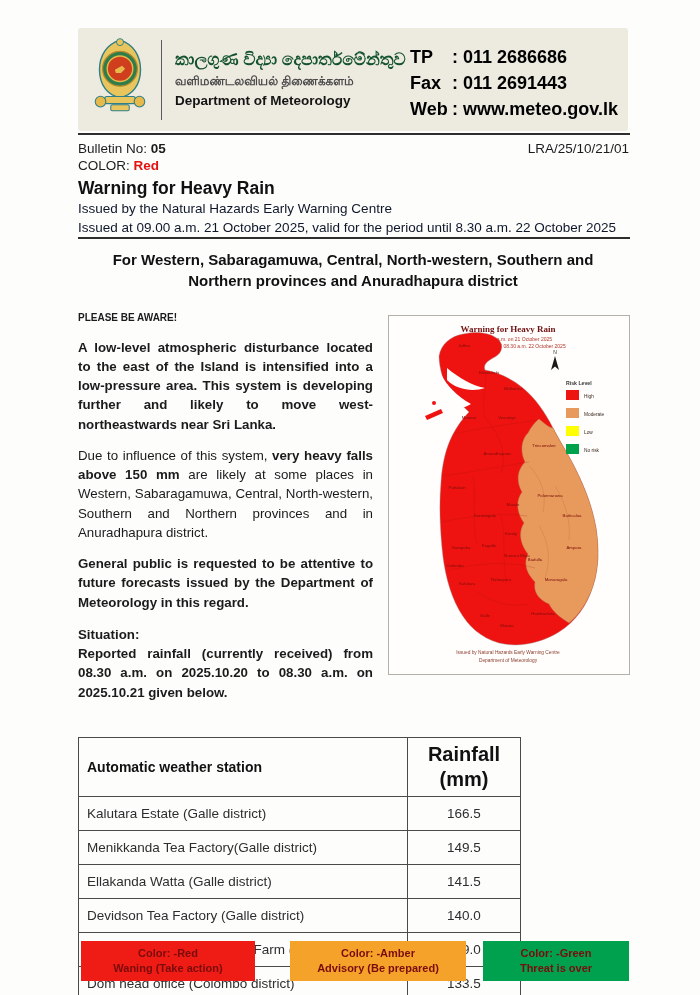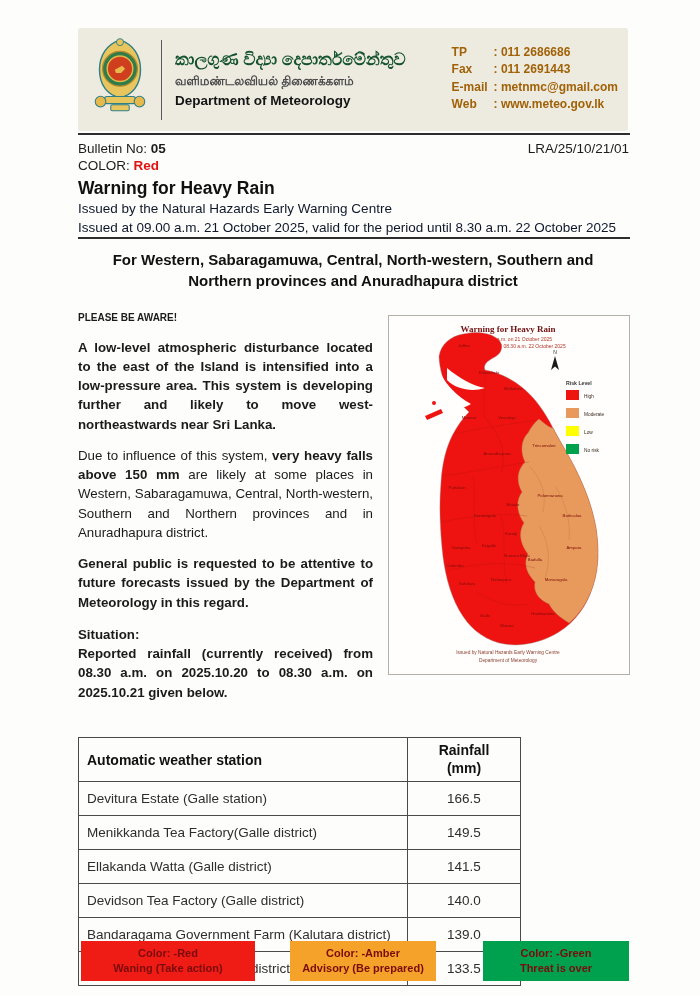--- a/index.html
+++ b/index.html
@@ -5,21 +5,21 @@
   html,body{margin:0;padding:0;background:#fff;}
   .page{position:relative;width:700px;height:995px;background:#fdfdfc;font-family:"Liberation Sans",sans-serif;color:#1c1c1c;overflow:hidden;}
   
   .hdr{position:absolute;left:78px;top:28px;width:550px;height:103px;background:#edeae0;border-radius:3px;display:flex;align-items:center;}
   .hdr .logo{width:58px;margin-left:13px;flex:0 0 auto;}
   .hdr .vline{width:1px;height:80px;background:#5a5a5a;margin:0 13px 0 12px;}
   .hdr .titles{flex:1 1 auto;line-height:1.25;}
   .t-sin{font-size:17px;font-weight:bold;color:#14532d;}
   .t-tam{font-size:12px;font-weight:bold;color:#4a4a4a;margin-top:3px;}
   .t-eng{font-size:13.5px;font-weight:bold;color:#141414;margin-top:4px;}
-  .contacts{flex:0 0 auto;margin-right:10px;font-size:12px;font-weight:bold;color:#a16207;align-self:flex-start;margin-top:16px;}
+  .contacts{flex:0 0 auto;margin-right:10px;font-size:18px;font-weight:bold;color:#000000;align-self:flex-start;margin-top:16px;}
   .contacts .row{display:flex;line-height:1.45;}
   .contacts .cl{width:42px;}
   .rule{position:absolute;left:78px;width:552px;height:2px;background:#2e2e2e;}
   
   .bull{position:absolute;left:78px;top:140px;width:551px;font-size:13.5px;}
   .bull .r1{display:flex;justify-content:space-between;line-height:1.3;}
   .red{color:#e01310;font-weight:bold;}
   .warn-title{font-size:17.5px;font-weight:bold;margin-top:5px;line-height:1.2;color:#111;}
   .iss{margin-top:1px;line-height:1.35;color:#0f172a;}
   .provinces{position:absolute;left:78px;top:249px;width:550px;text-align:center;font-weight:bold;font-size:15px;line-height:1.4;color:#111;padding:0;}
@@ -33,26 +33,26 @@
   
   .mappanel{position:absolute;left:388px;top:315px;width:240px;height:358px;border:1px solid #b3b0a8;background:#fffefd;}
   .mt{font-family:"Liberation Serif",serif;font-weight:bold;}
   
   table.rain{position:absolute;left:78px;top:737px;border-collapse:collapse;font-size:13.5px;color:#2e2e2e;padding-left:16px;}
   table.rain th,table.rain td{border:1.6px solid #4a4a4a;}
   table.rain th{font-weight:bold;color:#111;}
   .c-station{width:312px;text-align:left;padding:4px 8px;}
   .c-rain{width:100px;text-align:center;padding:4px 6px;}
   th.c-station{vertical-align:middle;font-size:14px;}
-  th.c-rain{line-height:1.25;font-size:14px;}
+  th.c-rain{line-height:1.25;font-size:20px;}
   table.rain td{height:25px;}
   
   .fbox{position:absolute;top:941px;height:40px;display:flex;flex-direction:column;align-items:center;justify-content:center;font-size:11px;font-weight:bold;color:#7a0c0c;line-height:1.35;text-align:center;}
   .fb-red{left:81px;width:174px;}
-  .fb-amber{left:290px;width:146px;}
+  .fb-amber{left:290px;width:176px;}
   .fb-green{left:483px;width:146px;}
 </style>
 </head>
 <body>
 
 <div class="page">
 
   <div class="hdr">
     <div class="logo">
       <svg width="58" height="82" viewBox="0 0 56 80">
@@ -74,24 +74,20 @@
       <div class="t-eng">Department of Meteorology</div>
     </div>
     <div class="contacts">
       <div class="row">
           <span class="cl">TP</span>
           <span>: 011 2686686</span>
         </div>
       <div class="row">
           <span class="cl">Fax</span>
           <span>: 011 2691443</span>
-        </div>
-      <div class="row">
-          <span class="cl">E-mail</span>
-          <span>: metnmc@gmail.com</span>
         </div>
       <div class="row">
           <span class="cl">Web</span>
           <span>: www.meteo.gov.lk</span>
         </div>
     </div>
   </div>
   <div class="rule" style="top:133px;"></div>
 
   <div class="bull">
@@ -206,21 +202,21 @@
       <tr>
         <th class="c-station">Automatic weather station</th>
         <th class="c-rain">
           <div>Rainfall</div>
           <div>(mm)</div>
         </th>
       </tr>
     </thead>
     <tbody>
       <tr>
-          <td class="c-station">Devitura Estate (Galle station)</td>
+          <td class="c-station">Kalutara Estate (Galle district)</td>
           <td class="c-rain">166.5</td>
         </tr>
       <tr>
           <td class="c-station">Menikkanda Tea Factory(Galle district)</td>
           <td class="c-rain">149.5</td>
         </tr>
       <tr>
           <td class="c-station">Ellakanda Watta (Galle district)</td>
           <td class="c-rain">141.5</td>
         </tr>

